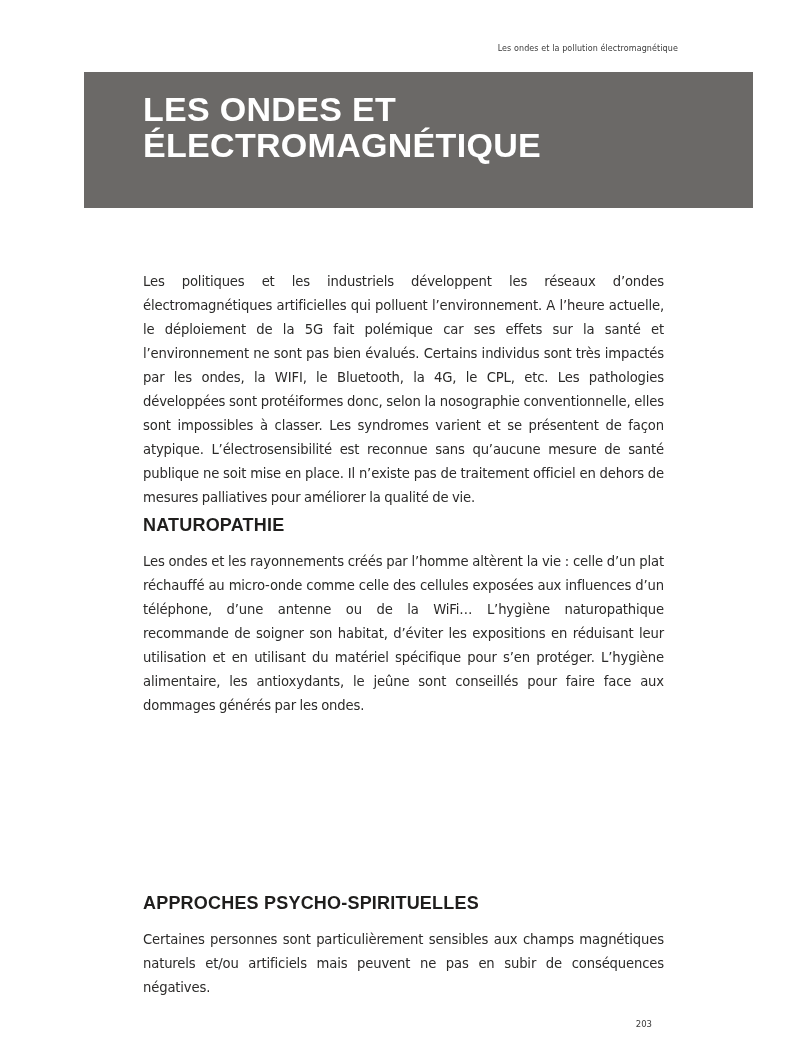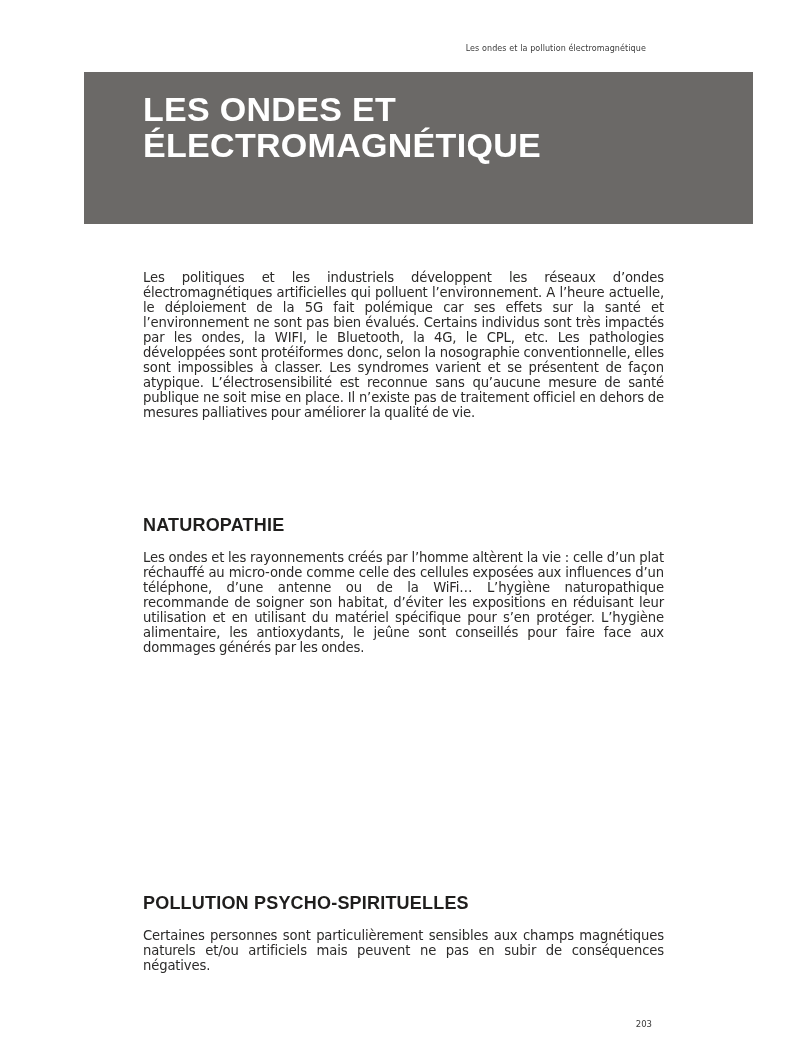--- a/index.html
+++ b/index.html
@@ -11,31 +11,31 @@
       width: 794px;
       height: 1056px;
       position: relative;
       overflow: hidden;
       font-family: "DejaVu Sans", sans-serif;
       color: #2b2a29;
     }
     .running-header {
       position: absolute;
       top: 44px;
-      right: 148px;
+      right: 116px;
       font-size: 8px;
       color: #3a3a3a;
       letter-spacing: 0.1px;
     }
     .title-band {
       position: absolute;
       left: 84px;
       top: 72px;
       width: 669px;
-      height: 152px;
+      height: 136px;
       background: #6b6967;
       text-decoration: underline;
     }
     .chapter-title {
       position: absolute;
       left: 59px;
       top: 19px;
       margin: 0;
       color: #ffffff;
       font-family: "Liberation Sans", sans-serif;
@@ -56,21 +56,21 @@
       font-weight: bold;
       font-size: 18px;
       color: #1f1e1d;
       letter-spacing: 0.2px;
     }
     .section h2.smallcaps .big { font-size: 21px; }
     .section p {
       margin: 14px 0 0 0;
       font-family: "DejaVu Sans", sans-serif;
       font-size: 13.2px;
-      line-height: 15px;
+      line-height: 24px;
       text-align: justify;
       color: #2b2a29;
       letter-spacing: -0.15px;
       word-spacing: -0.5px;
     }
     .page-number {
       position: absolute;
       right: 142px;
       top: 1019px;
       font-size: 8.5px;
@@ -95,17 +95,17 @@
 
 <section class="section" style="top:515px;">
   <h2>NATUROPATHIE</h2>
   <p>Les ondes et les rayonnements créés par l’homme altèrent la vie : celle d’un plat réchauffé au micro-onde comme celle des cellules exposées aux influences d’un téléphone, d’une antenne ou de la WiFi… L’hygiène naturopathique recommande de soigner son habitat, d’éviter les expositions en réduisant leur utilisation et en utilisant du matériel spécifique pour s’en protéger. L’hygiène alimentaire, les antioxydants, le jeûne sont conseillés pour faire face aux dommages générés par les ondes.</p>
 </section>
 
 <section class="section" style="top:738px;">
 </section>
 
 <section class="section" style="top:893px;">
-  <h2>POLLUTION PSYCHO-SPIRITUELLES</h2>
+  <h2>APPROCHES PSYCHO-SPIRITUELLES</h2>
   <p>Certaines personnes sont particulièrement sensibles aux champs magnétiques naturels et/ou artificiels mais peuvent ne pas en subir de conséquences négatives.</p>
 </section>
 
 <div class="page-number">203</div>
 
 </body></html>

